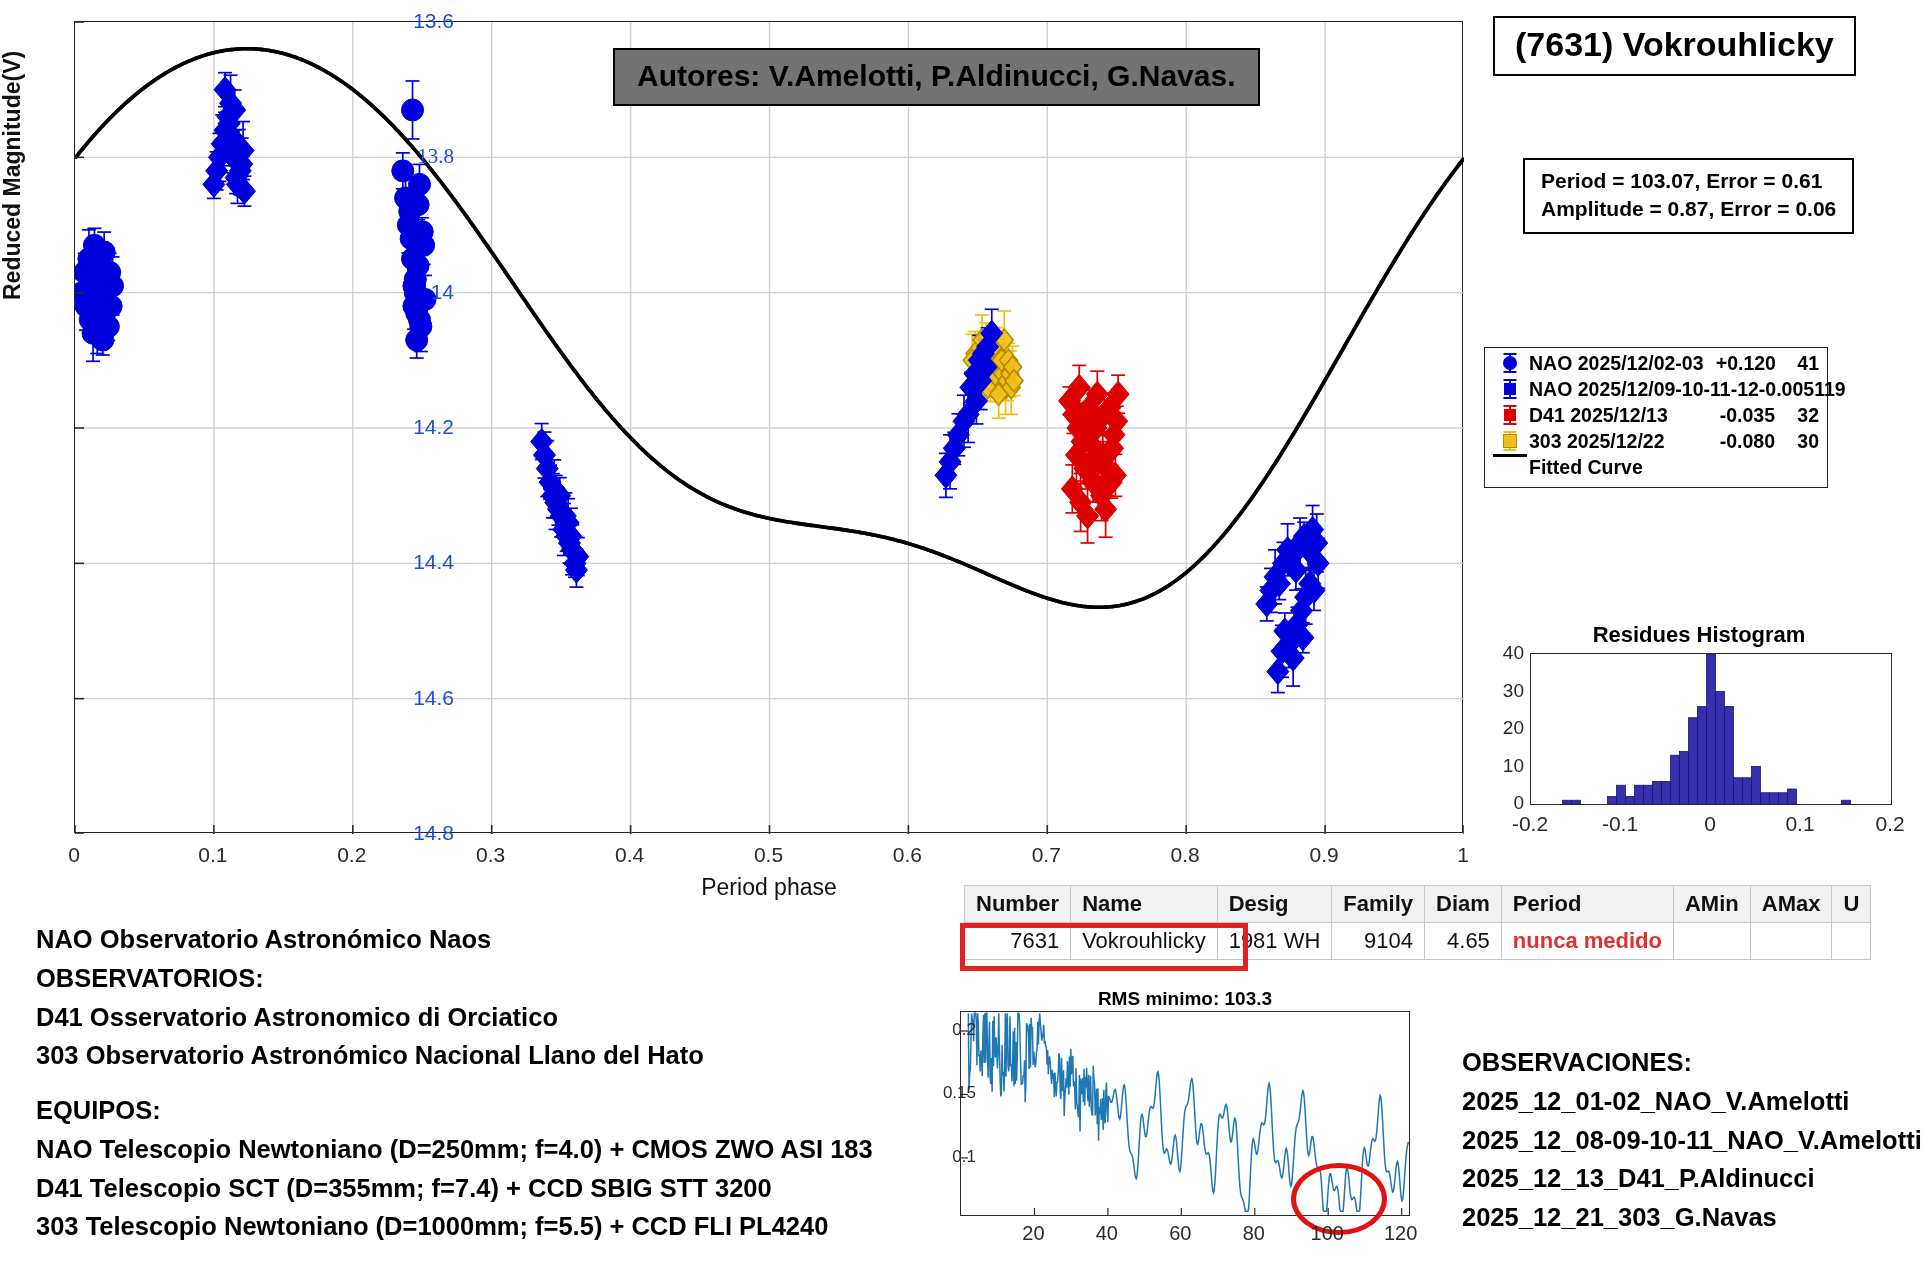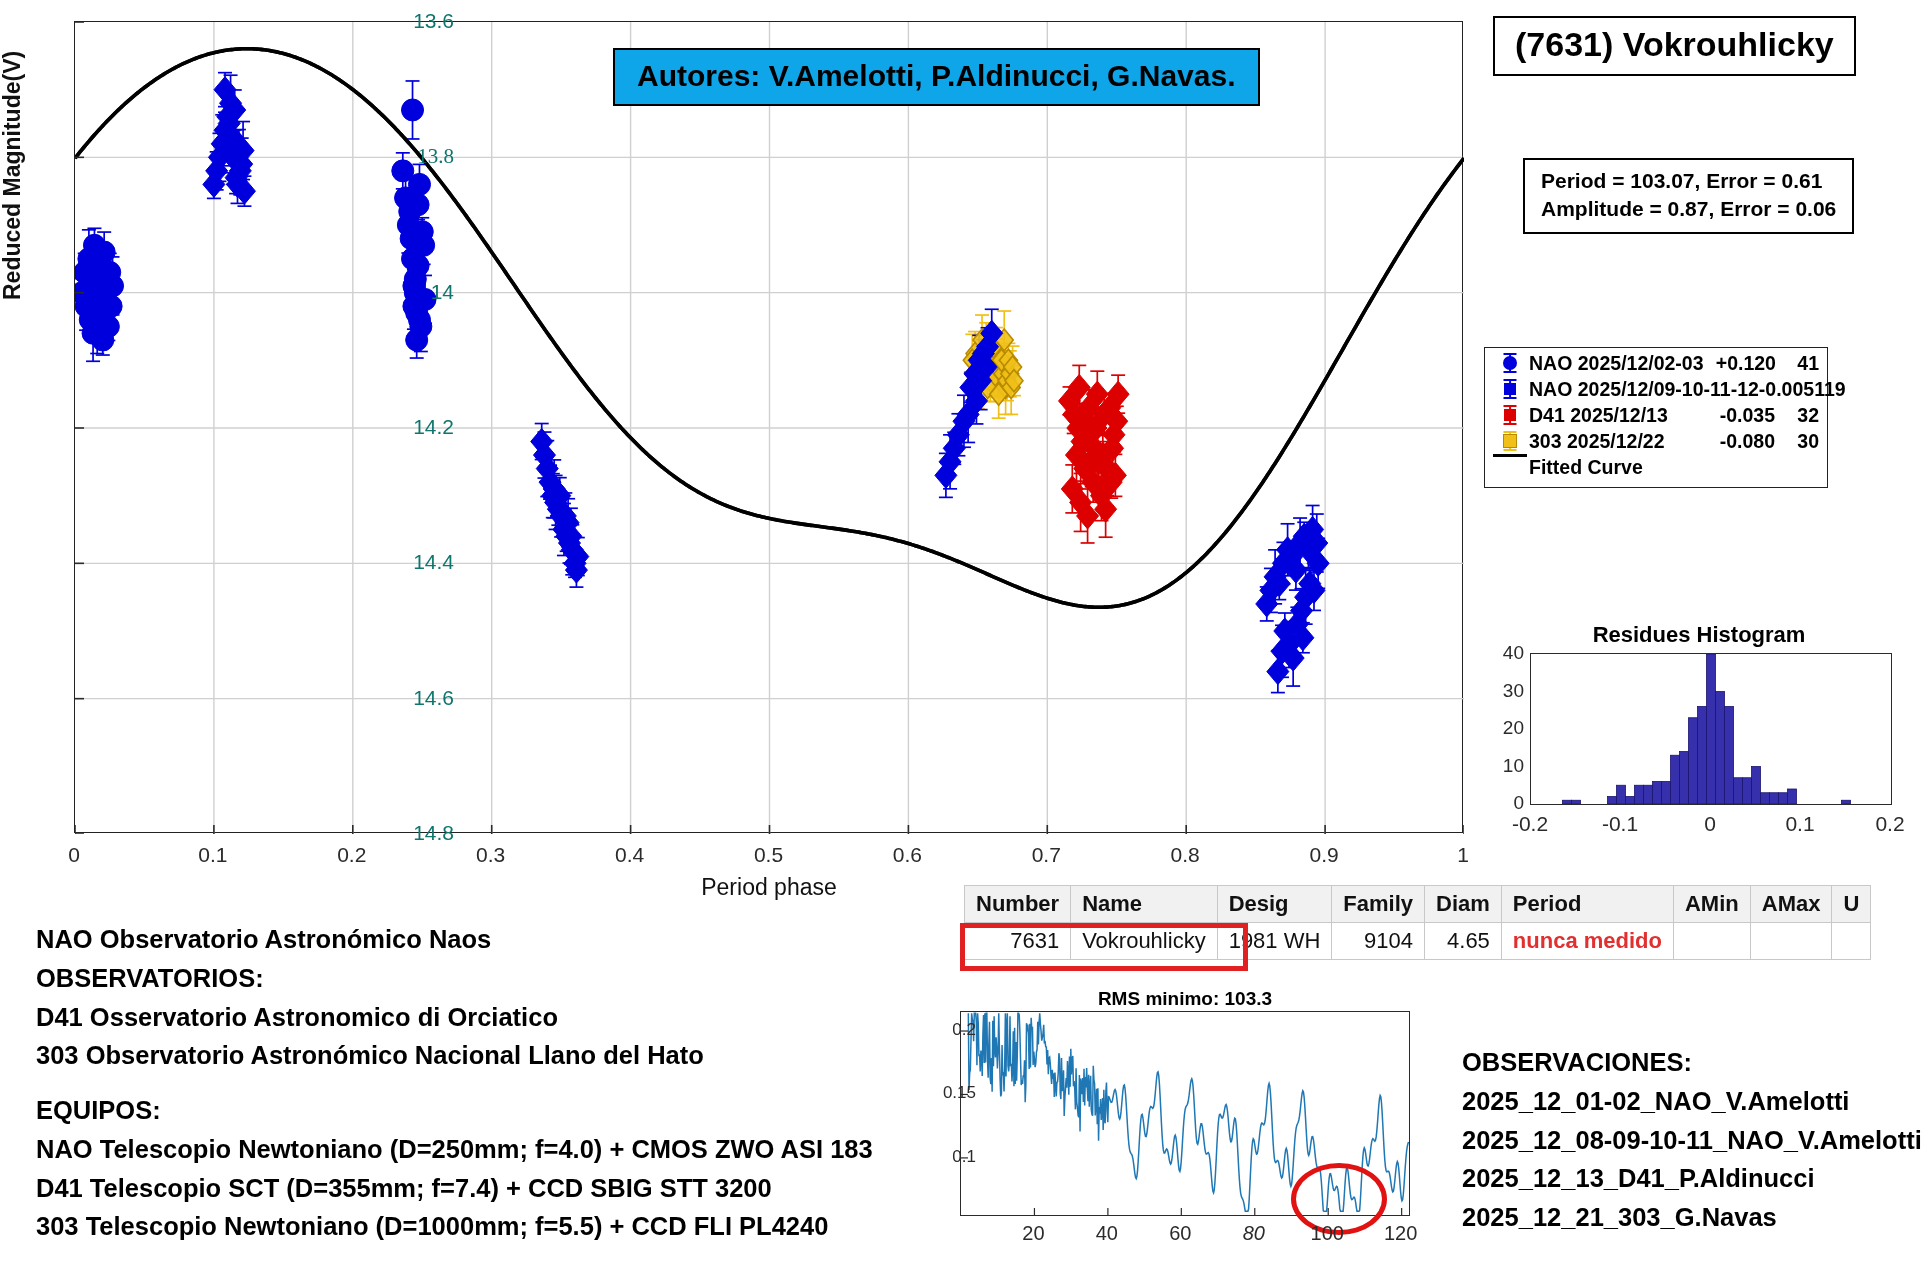--- a/index.html
+++ b/index.html
@@ -4,30 +4,30 @@
 <style>
   html,body{margin:0;padding:0;background:#fff;}
   body{width:1923px;height:1287px;position:relative;
        font-family:"Liberation Sans",sans-serif;overflow:hidden;}
   .abs{position:absolute;}
 
   
   #lc-panel{left:74px;top:21px;width:1389px;height:812px;border:1.6px solid #222;box-sizing:border-box;background:#fff;}
   #lc-svg{position:absolute;left:0;top:0;}
 
-  .ytick-lab{position:absolute;right:1469px;font-size:21px;color:#0f766e;text-align:right;
+  .ytick-lab{position:absolute;right:1469px;font-size:21px;color:#1d4ed8;text-align:right;
              transform:translateY(-50%);white-space:nowrap;}
   .xtick-lab{position:absolute;font-size:21px;color:#2b2b2b;transform:translateX(-50%);white-space:nowrap;}
   #ylabel{position:absolute;left:-1px;top:300px;transform:rotate(-90deg);transform-origin:0 0;
           font-size:23px;font-weight:bold;color:#111;white-space:nowrap;}
   #xlabel{position:absolute;left:769px;top:852px;transform:translateX(-50%);
           font-size:23px;font-weight:normal;color:#111;white-space:nowrap;margin-top:22px;}
 
   
-  #authors-box{left:613px;top:48px;border:2.5px solid #000;background:#0ea5e9;
+  #authors-box{left:613px;top:48px;border:2.5px solid #000;background:#737373;
                padding:9px 22px 11px 22px;font-size:30px;font-weight:bold;color:#000;white-space:nowrap;}
 
   
   #title-box{left:1493px;top:16px;border:2.5px solid #000;background:#fff;
              padding:7px 20px 10px 20px;font-size:34px;font-weight:bold;color:#000;white-space:nowrap;}
 
   
   #period-box{left:1523px;top:138px;border:2.5px solid #000;background:#fff;
               padding:7px 16px 9px 16px;font-size:21px;font-weight:bold;color:#000;line-height:1.34;white-space:nowrap;margin-top:20px;}
 
@@ -1033,21 +1033,21 @@
         <line x1="440.655737704918" y1="203" x2="440.655737704918" y2="196" stroke="#2b2b2b" stroke-width="1.2"></line>
       </svg>
   </div>
   <div id="rms-circle" style="left: 341.331px;"></div>
 <div class="rms-ytick" style="top: 168.906px;">0.1</div>
     <div class="rms-ytick" style="top: 105.469px;">0.15</div>
     <div class="rms-ytick" style="top: 42.0312px;">0.2</div>
     <div class="rms-xtick" style="left: 83.4426px;">20</div>
     <div class="rms-xtick" style="left: 156.885px;">40</div>
     <div class="rms-xtick" style="left: 230.328px;">60</div>
-    <div class="rms-xtick" style="left: 303.77px; font-style: italic;">80</div>
+    <div class="rms-xtick" style="left: 303.77px;">80</div>
     <div class="rms-xtick" style="left: 377.213px;">100</div>
     <div class="rms-xtick" style="left: 450.656px;">120</div>
   </div>
 
 <div class="abs txtblock" id="obs-block">
   <div>NAO Observatorio Astronómico Naos</div>
   <div>OBSERVATORIOS:</div>
   <div>D41 Osservatorio Astronomico di Orciatico</div>
   <div>303 Observatorio Astronómico Nacional Llano del Hato</div>
   <span class="gap"></span>

